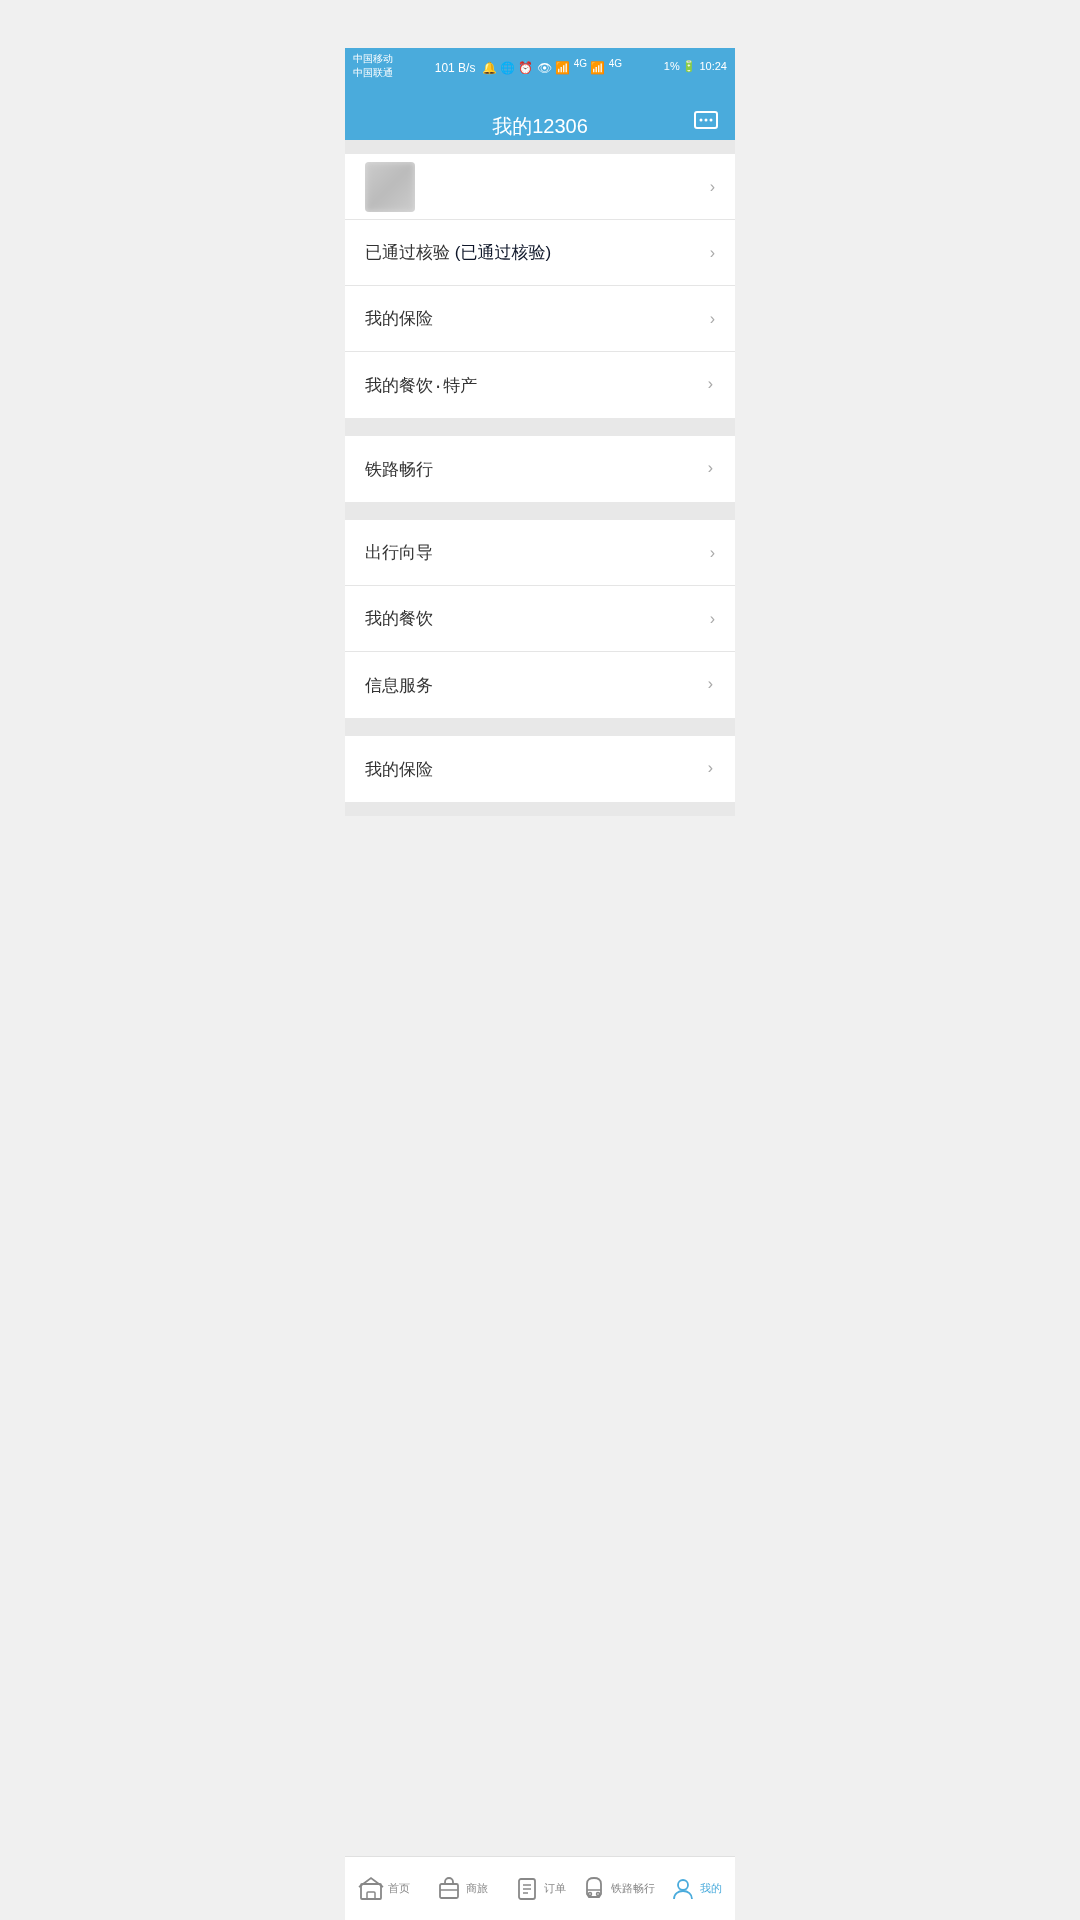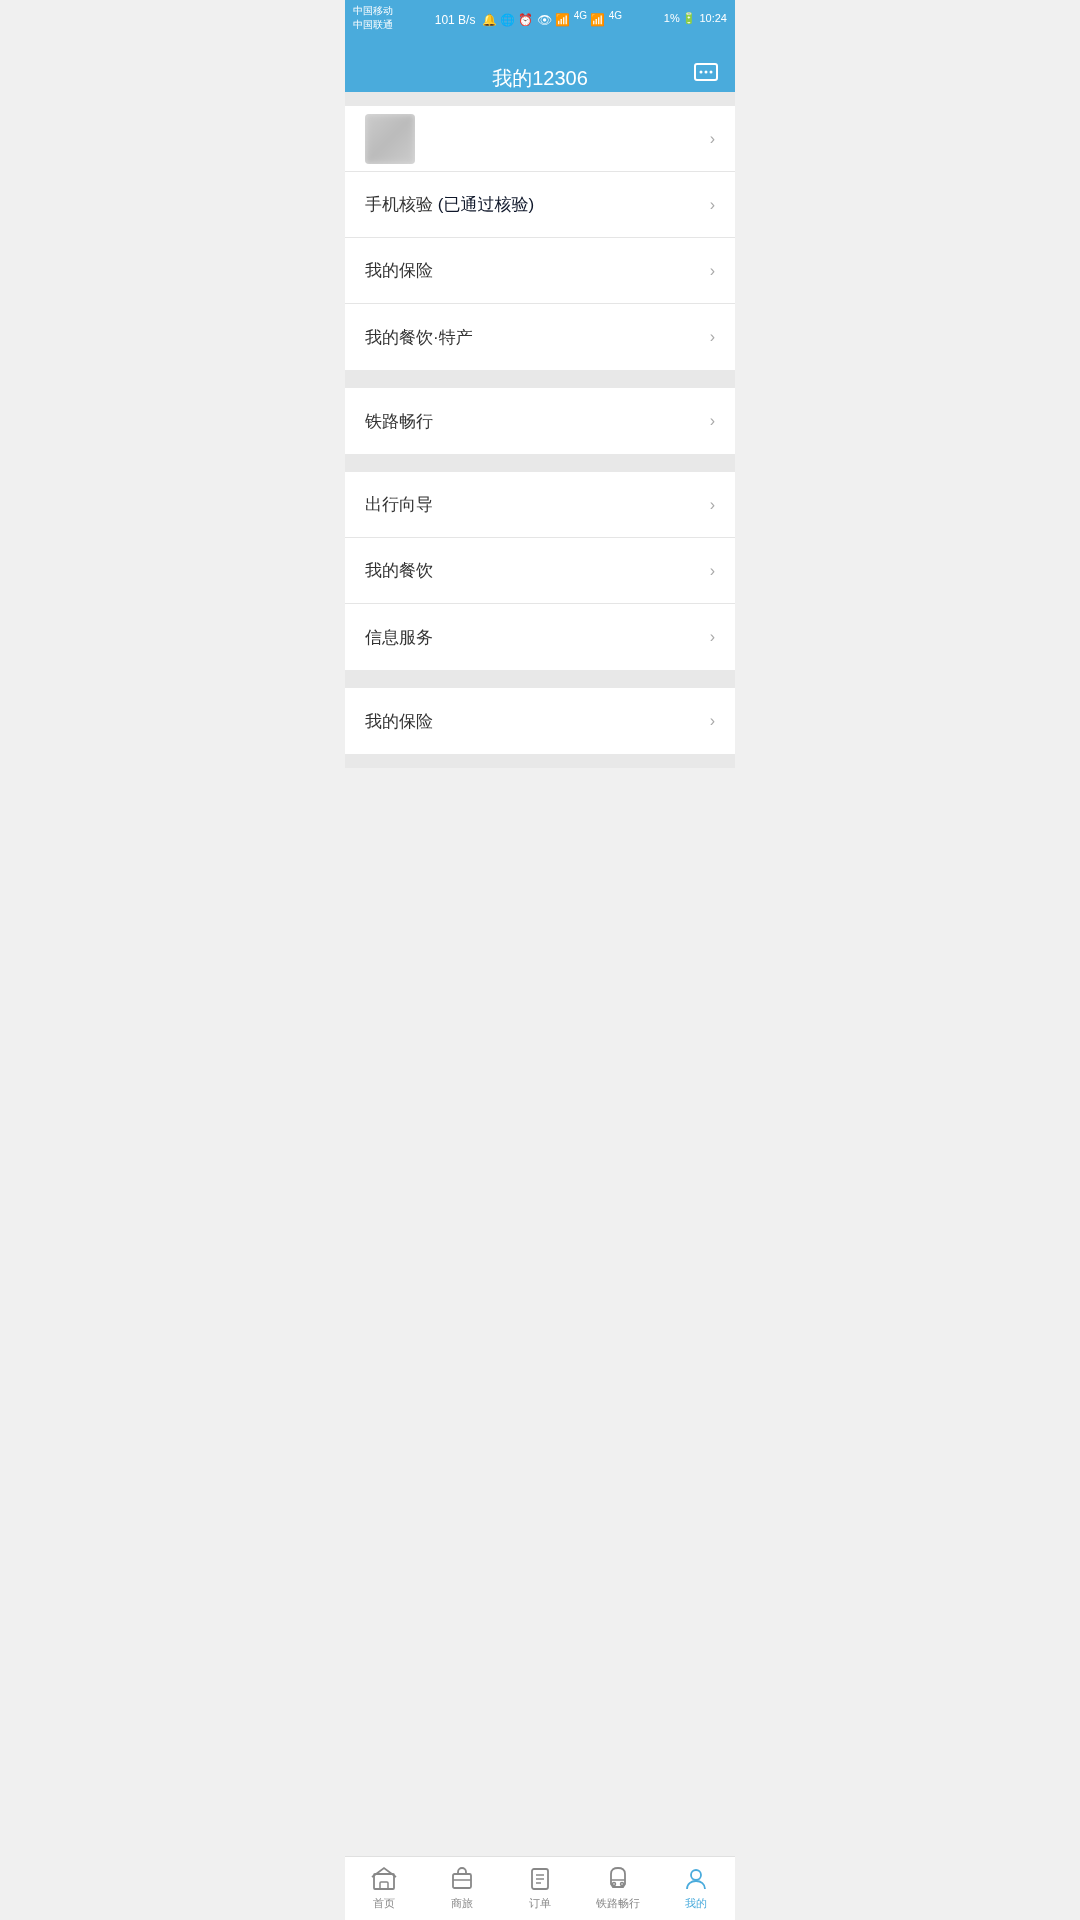--- a/index.html
+++ b/index.html
@@ -16,20 +16,21 @@
     
     .status-bar {
       background: #4aabdc;
       height: 36px;
       display: flex;
       align-items: center;
       justify-content: space-between;
       padding: 0 8px;
       font-size: 11px;
       color: white;
+      margin-top: 48px;
     }
     .status-left { display: flex; flex-direction: column; font-size: 10px; }
     .status-center { font-size: 12px; font-weight: 400; }
     .status-right { display: flex; align-items: center; gap: 3px; font-size: 11px; }
 
     
     .header {
       background: #4aabdc;
       height: 56px;
       display: flex;
@@ -66,20 +67,21 @@
       align-items: center;
       justify-content: space-between;
       padding: 0 20px;
       height: 66px;
       border-bottom: 1px solid #e5e5e5;
       background: white;
       cursor: pointer;
     }
     .list-item:last-child {
       border-bottom: none;
+      font-family: Liberation Mono, monospace;
     }
 
     .list-item-content {
       display: flex;
       align-items: center;
       gap: 8px;
     }
 
     .list-item-label {
       font-size: 17px;
@@ -128,21 +130,21 @@
       background: white;
       border-top: 1px solid #e0e0e0;
       display: flex;
       align-items: center;
       height: 64px;
     }
 
     .nav-item {
       flex: 1;
       display: flex;
-      flex-direction: column;
+      flex-direction: row;
       align-items: center;
       justify-content: center;
       gap: 4px;
       cursor: pointer;
       color: #888;
       font-size: 11px;
     }
 
     .nav-item.active {
       color: #4aabdc;
@@ -205,21 +207,21 @@
         <div class="list-item-avatar">
           <div class="avatar-blur"></div>
         </div>
       </div>
       <span class="chevron">›</span>
     </div>
 
     <div class="list-item">
       <div class="list-item-content">
         <span class="list-item-label">
-          <span>手机核验</span>
+          <span>已通过核验</span>
           <span class="verified">(已通过核验)</span>
         </span>
       </div>
       <span class="chevron">›</span>
     </div>
 
     <div class="list-item">
       <div class="list-item-content">
         <span class="list-item-label">我的保险</span>
       </div>

